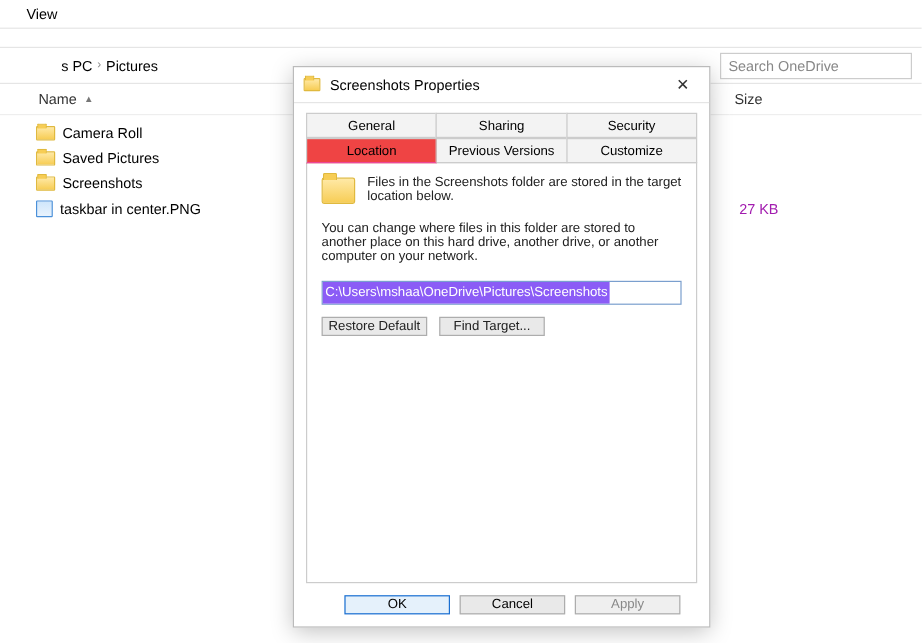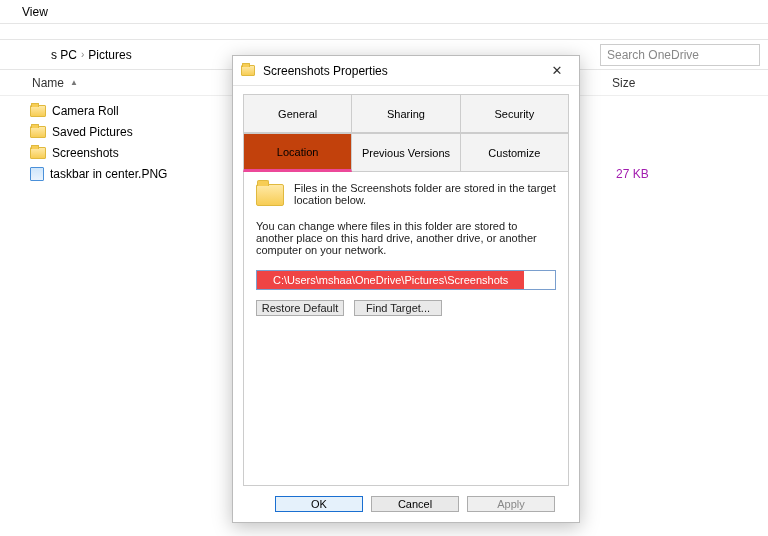--- a/index.html
+++ b/index.html
@@ -20,36 +20,36 @@
 .size-col { width: 160px; }
 .sort-arrow { font-size: 8px; color: #777; }
 .items { padding-top: 4px; }
 .item { display: flex; align-items: center; height: 21px; padding-left: 30px; gap: 6px; font-size: 12px; }
 .folder-ico { width: 16px; height: 12px; background: linear-gradient(#ffe9a6,#f7cd55); border:1px solid #e0b93e; border-radius: 1px; position: relative; }
 .folder-ico::before { content:""; position:absolute; top:-3px; left:0; width:6px; height:3px; background:#f7cd55; border:1px solid #e0b93e; border-bottom:none; border-radius:1px 1px 0 0;}
 .png-ico { width:14px; height:14px; border:1px solid #4a90d9; background:linear-gradient(180deg,#cfe6fb,#e9f3fd); border-radius:1px;}
 .size-val { font-size:12px; color:#a21caf; padding-left: 4px; }
 
 
-.dialog { position:absolute; left:232px; top:55px; width:348px; height:468px; background:#fff; border:1px solid #bbb; box-shadow:0 4px 18px rgba(0,0,0,.25); display:flex; flex-direction:column; }
+.dialog { position:absolute; left:244px; top:55px; width:348px; height:468px; background:#fff; border:1px solid #bbb; box-shadow:0 4px 18px rgba(0,0,0,.25); display:flex; flex-direction:column; }
 .titlebar { height:30px; display:flex; align-items:center; padding:0 8px; gap:8px; border-bottom:1px solid #e5e5e5;}
 .titlebar .title { flex:1; font-size:12px; }
 .closebtn { width:28px; height:20px; display:flex; align-items:center; justify-content:center; font-size:13px; color:#333; cursor:default;}
 .tabs { padding: 8px 10px 0; }
 .tabrow { display:flex; }
-.tab { flex:1; height:39px; border:1px solid #ccc; display:flex; align-items:center; justify-content:center; font-size:11px; background:#f3f3f3; margin-left:-1px; cursor:default;}
+.tab { flex:1; height:21px; border:1px solid #ccc; display:flex; align-items:center; justify-content:center; font-size:11px; background:#f3f3f3; margin-left:-1px; cursor:default;}
 .tab:first-child { margin-left:0; }
-.tab.active { background:#c2410c; border-bottom:3px solid #ec4899; z-index:2; position:relative;}
+.tab.active { background:#ef4444; border-bottom:1px solid #ec4899; z-index:2; position:relative;}
 .tabbody { border:1px solid #ccc; margin-top:-1px; padding:10px 12px 12px; flex:1; display:flex; flex-direction:column; }
 .dlg-content { font-size:11px; color:#222; }
 .info-row { display:flex; gap:10px; margin-bottom:14px; }
 .big-folder { width:28px; height:22px; background:linear-gradient(#ffe9a6,#f7cd55); border:1px solid #e0b93e; border-radius:2px; position:relative; flex-shrink:0; margin-top:2px;}
 .big-folder::before{content:"";position:absolute;top:-5px;left:0;width:10px;height:5px;background:#f7cd55;border:1px solid #e0b93e;border-bottom:none;border-radius:2px 2px 0 0;}
 .pathbox { width:100%; height:20px; border:1px solid #7a9fce; margin-top:6px; }
-.pathbox span { display:inline-block; background:#ef4444; color:#fff; font-size:11px; padding:1px 16px; line-height:16px; }
+.pathbox span { display:inline-block; background:#8b5cf6; color:#fff; font-size:11px; padding:1px 2px; line-height:16px; }
 .btnrow { display:flex; gap:10px; margin-top:10px; }
 .winbtn { height:16px; min-width:88px; border:1px solid #adadad; background:#e9e9e9; font-size:11px; display:flex; align-items:center; justify-content:center; cursor:default;}
 .footer-btns { display:flex; gap:8px; justify-content:flex-end; padding:10px 24px; }
 .okbtn { border:1px solid #1a6fd1; background:#e5f1fb;}
 .applybtn { color:#888; background:#efefef;}
 </style>
 </head>
 <body>
 
 <div class="explorer">

